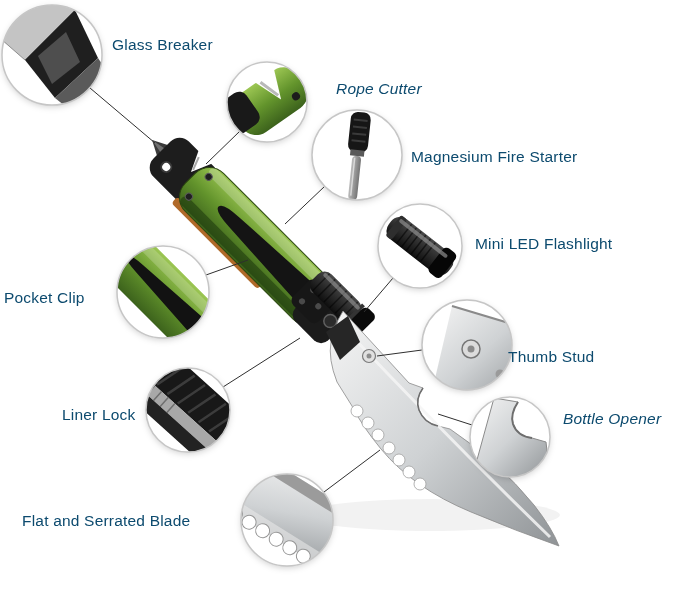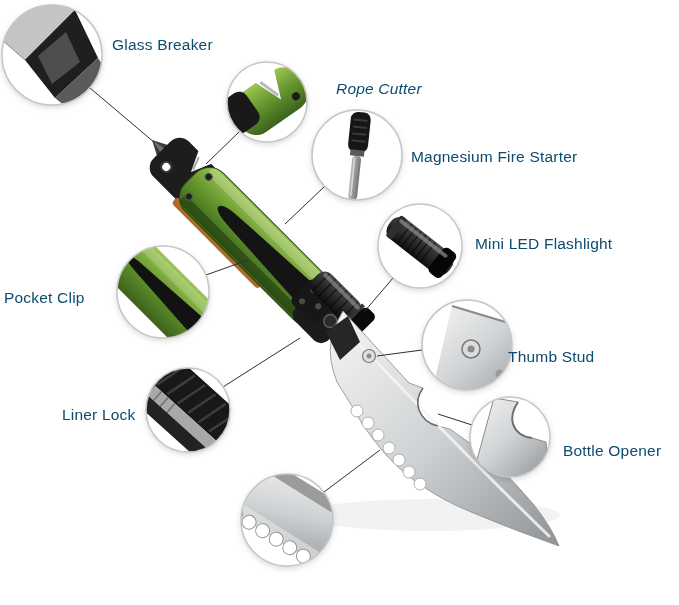--- a/index.html
+++ b/index.html
@@ -261,17 +261,18 @@
     </g>
     <circle class="ring" cx="287" cy="520" r="46" stroke="#c6c6c6"></circle>
   </g>
 </svg>
 
 <div class="label" style="left:112px;top:36px;">Glass Breaker</div>
 <div class="label" style="left:336px;top:80px;font-style:italic;">Rope Cutter</div>
 <div class="label" style="left:475px;top:235px;">Mini LED Flashlight</div>
 <div class="label" style="left:411px;top:148px;">Magnesium Fire Starter</div>
 <div class="label" style="left:508px;top:332px;margin-top:16px;">Thumb Stud</div>
-<div class="label" style="left:563px;top:442px;">Bottle Opener</div>
+<div class="label" style="left:563px;top:410px;font-style:italic;">Bottle Opener</div>
 <div class="label" style="left:4px;top:289px;">Pocket Clip</div>
 <div class="label" style="left:62px;top:406px;">Liner Lock</div>
+<div class="label" style="left:22px;top:512px;">Flat and Serrated Blade</div>
 
 </div>
 
 </body></html>

